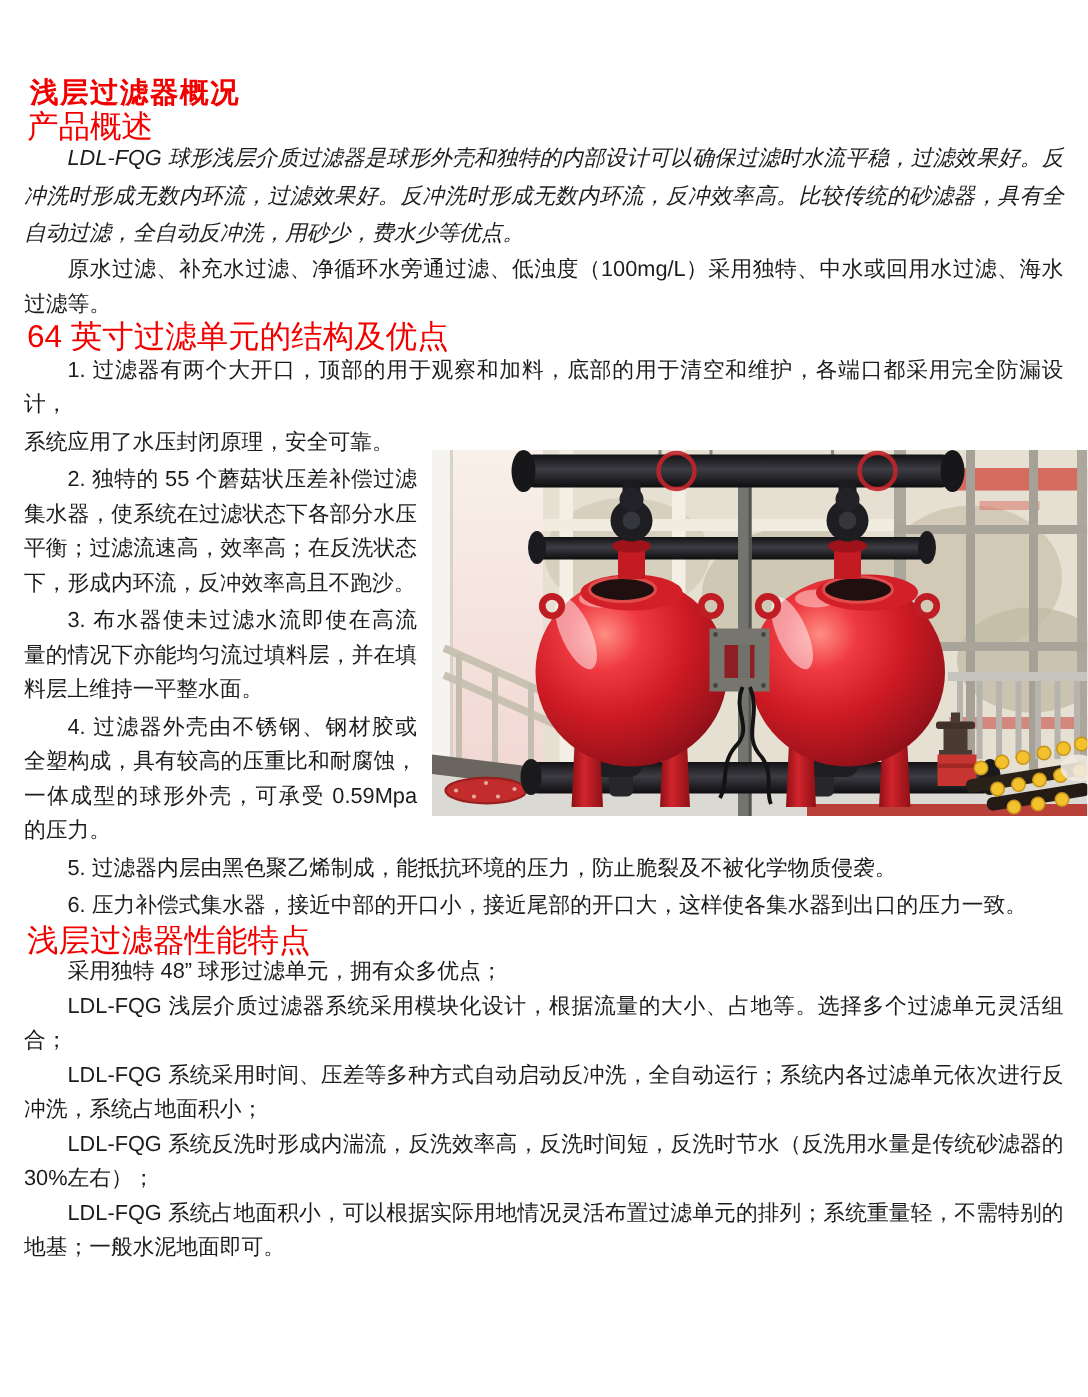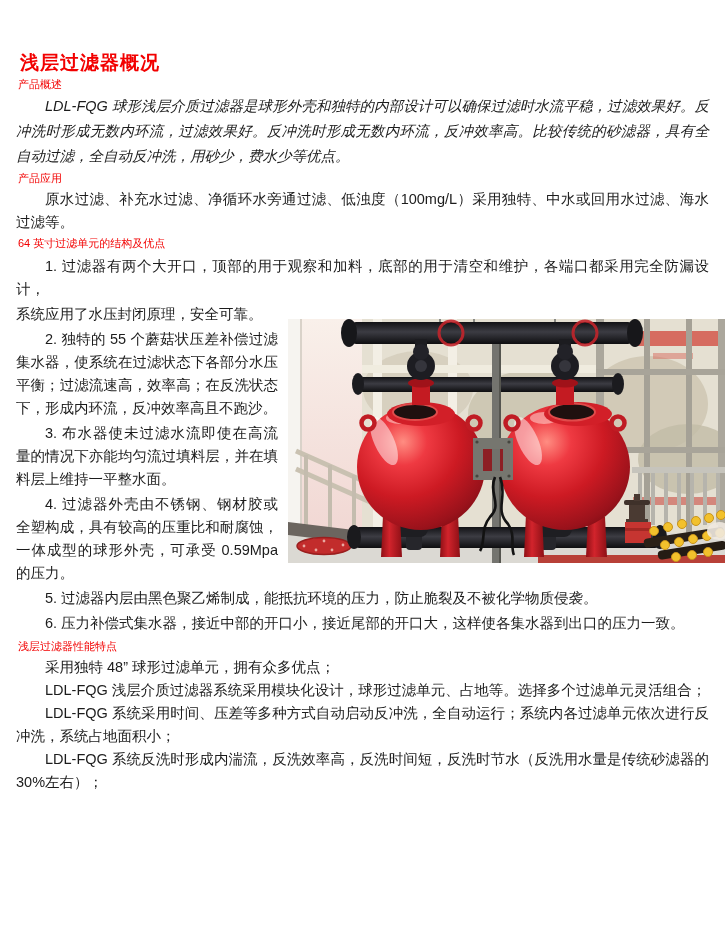--- a/index.html
+++ b/index.html
@@ -14,21 +14,21 @@
 
   h1.doc-title {
     color: var(--accent-red, #f20000);
     font-size: 19px; font-weight: bold;
     letter-spacing: 1px;
     margin: 2px 0 0 4px;
     line-height: 24px;
   }
   h2.sec-heading {
     color: var(--accent-red, #f20000);
-    font-size: 11px; font-weight: normal;
+    font-size: 21px; font-weight: normal;
     margin: 0 0 0 2px;
     line-height: 19px;
   }
   .h-overview   { margin-top: 53px; margin-bottom: 11px; }
   .h-application{ margin-top: 13px; margin-bottom: 13px; }
   .h-structure  { margin-top: 13px; margin-bottom: 11px; }
   .h-features   { margin-top: 13px; margin-bottom: 11px; }
 
   p.body {
     font-size: 14.5px;
@@ -52,21 +52,20 @@
 </head>
 <body>
 
 <div class="page">
 
   <h1 class="doc-title">浅层过滤器概况</h1>
 
   <h2 class="sec-heading h-overview">产品概述</h2>
   <p class="body indent overview-p">LDL-FQG 球形浅层介质过滤器是球形外壳和独特的内部设计可以确保过滤时水流平稳，过滤效果好。反冲洗时形成无数内环流，过滤效果好。反冲洗时形成无数内环流，反冲效率高。比较传统的砂滤器，具有全自动过滤，全自动反冲洗，用砂少，费水少等优点。</p>
 
-  <h2 class="sec-heading h-application">产品应用</h2>
   <p class="body indent">原水过滤、补充水过滤、净循环水旁通过滤、低浊度（100mg/L）采用独特、中水或回用水过滤、海水过滤等。</p>
 
   <h2 class="sec-heading h-structure">64 英寸过滤单元的结构及优点</h2>
 
   <div class="struct-flow">
     <p class="body indent">1. 过滤器有两个大开口，顶部的用于观察和加料，底部的用于清空和维护，各端口都采用完全防漏设计，</p>
 
     <figure class="photo-float">
       <svg viewBox="0 0 437 244" xmlns="http://www.w3.org/2000/svg">
         <defs>
@@ -270,18 +269,19 @@
     <p class="body indent">2. 独特的 55 个蘑菇状压差补偿过滤集水器，使系统在过滤状态下各部分水压平衡；过滤流速高，效率高；在反洗状态下，形成内环流，反冲效率高且不跑沙。</p>
     <p class="body indent">3. 布水器使未过滤水流即使在高流量的情况下亦能均匀流过填料层，并在填料层上维持一平整水面。</p>
     <p class="body indent">4. 过滤器外壳由不锈钢、钢材胶或全塑构成，具有较高的压重比和耐腐蚀，一体成型的球形外壳，可承受 0.59Mpa 的压力。</p>
     <p class="body indent">5. 过滤器内层由黑色聚乙烯制成，能抵抗环境的压力，防止脆裂及不被化学物质侵袭。</p>
     <p class="body indent">6. 压力补偿式集水器，接近中部的开口小，接近尾部的开口大，这样使各集水器到出口的压力一致。</p>
   </div>
 
   <h2 class="sec-heading h-features">浅层过滤器性能特点</h2>
   <div class="features">
     <p class="body indent">采用独特 48” 球形过滤单元，拥有众多优点；</p>
-    <p class="body indent">LDL-FQG 浅层介质过滤器系统采用模块化设计，球形过滤单元、占地等。选择多个过滤单元灵活组合；</p>
+    <p class="body indent">LDL-FQG 浅层介质过滤器系统采用模块化设计，根据流量的大小、占地等。选择多个过滤单元灵活组合；</p>
     <p class="body indent">LDL-FQG 系统采用时间、压差等多种方式自动启动反冲洗，全自动运行；系统内各过滤单元依次进行反冲洗，系统占地面积小；</p>
     <p class="body indent">LDL-FQG 系统反洗时形成内湍流，反洗效率高，反洗时间短，反洗时节水（反洗用水量是传统砂滤器的30%左右）；</p>
+    <p class="body indent">LDL-FQG 系统占地面积小，可以根据实际用地情况灵活布置过滤单元的排列；系统重量轻，不需特别的地基；一般水泥地面即可。</p>
   </div>
 
 </div>
 
 </body></html>

